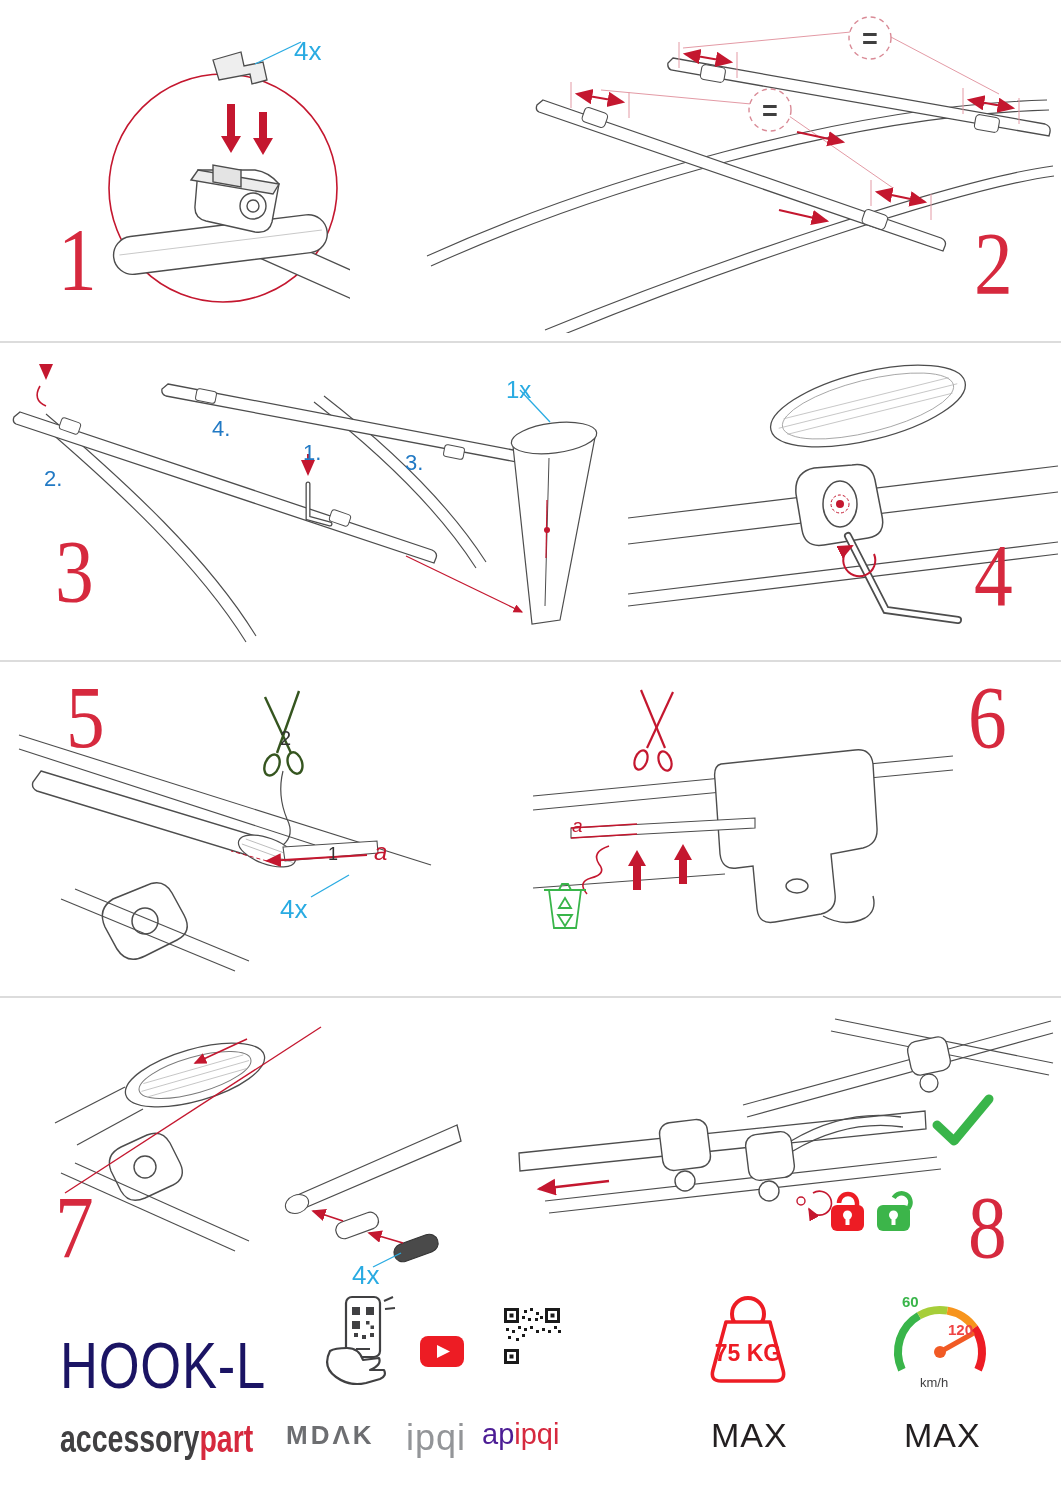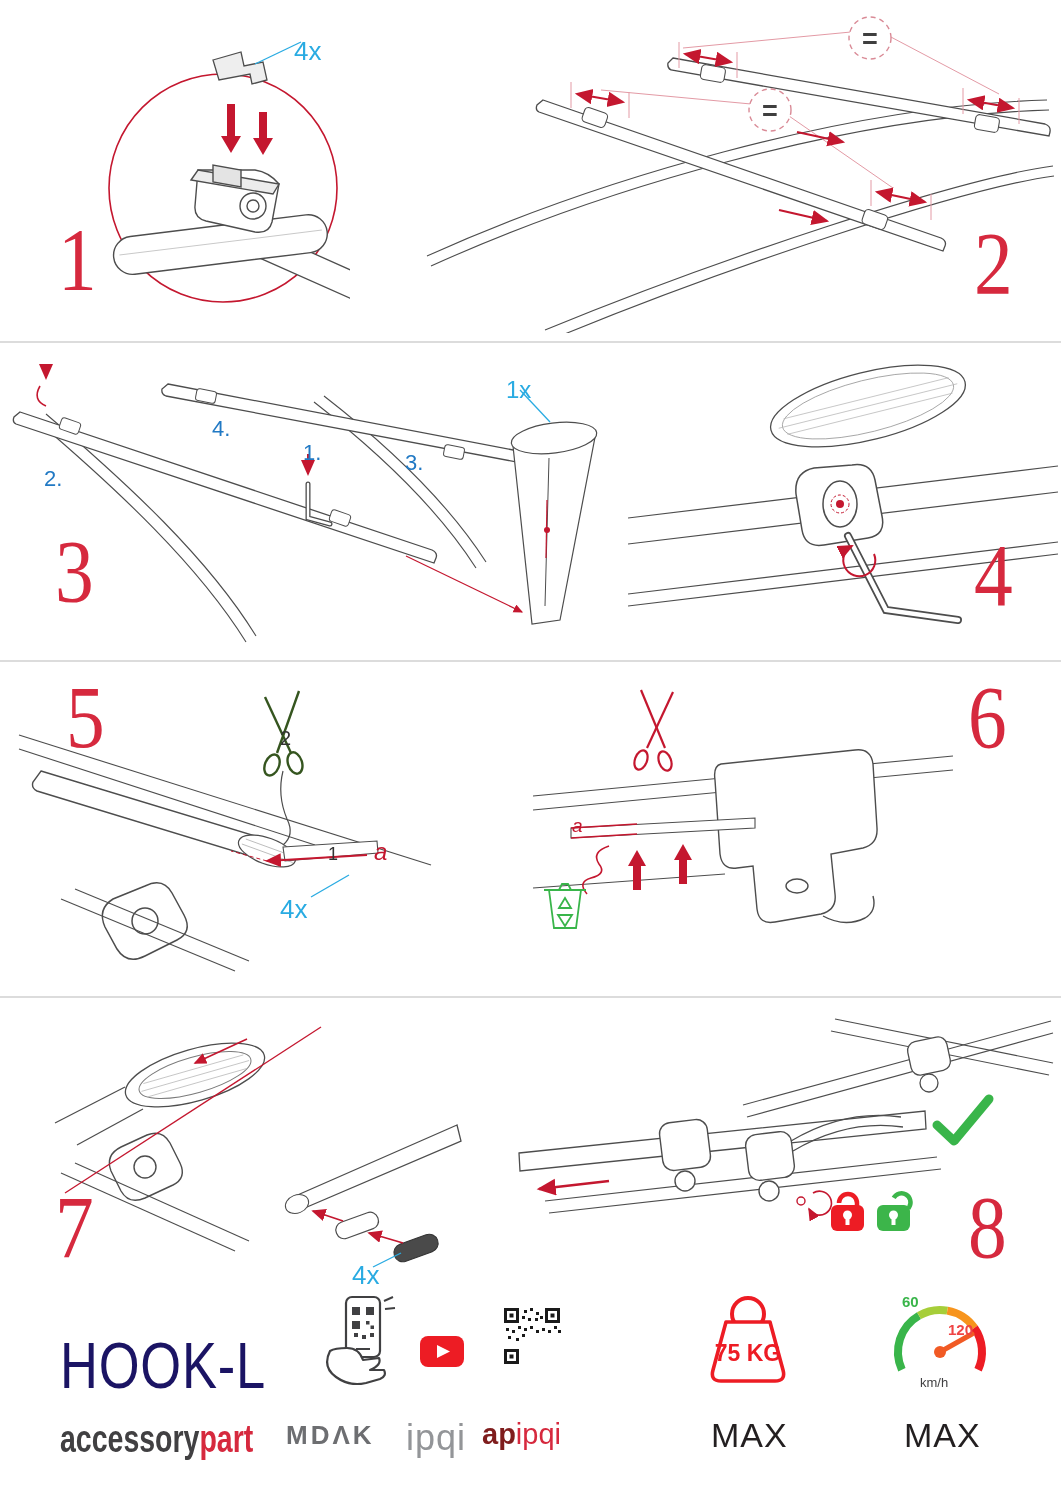--- a/index.html
+++ b/index.html
@@ -444,21 +444,21 @@
           <rect x="30" y="54" width="3" height="3"></rect>
           <rect x="38" y="52" width="3" height="3"></rect>
           <rect x="44" y="54" width="3" height="3"></rect>
           <rect x="50" y="54" width="3" height="3"></rect>
     </r>
       </g>
   </svg>
 
   <span class="logo-mdak" style="left:286px;top:1422px">MDΛK</span>
   <span class="logo-ipqi" style="left:406px;top:1420px">ipqi</span>
-  <span class="logo-apline" style="left:482px;top:1420px"><span style="color:#7f1d1d;font-weight:700">ap</span><span style="color:#d6293e">ipqi</span></span>
+  <span class="logo-apline" style="left:482px;top:1420px"><span style="color:#4c1d95;font-weight:400">ap</span><span style="color:#d6293e">ipqi</span></span>
 
   <svg class="abs" style="left:692px;top:1290px" width="112" height="102" viewBox="0 0 112 102">
     <circle cx="56" cy="24" r="16" fill="none" stroke="#ed1c24" stroke-width="4"></circle>
     <path d="M34 32 L78 32 L91 80 Q94 91 83 91 L29 91 Q18 91 21 80 Z" fill="#fff" stroke="#ed1c24" stroke-width="3.6" stroke-linejoin="round"></path>
   </svg>
   <span class="kg" style="left:703px;top:1342px">75 KG</span>
   <span class="max" style="left:711px;top:1418px">MAX</span>
 
   <svg class="abs" style="left:882px;top:1288px" width="122" height="112" viewBox="0 0 122 112">
     <g fill="none" stroke-width="8">

